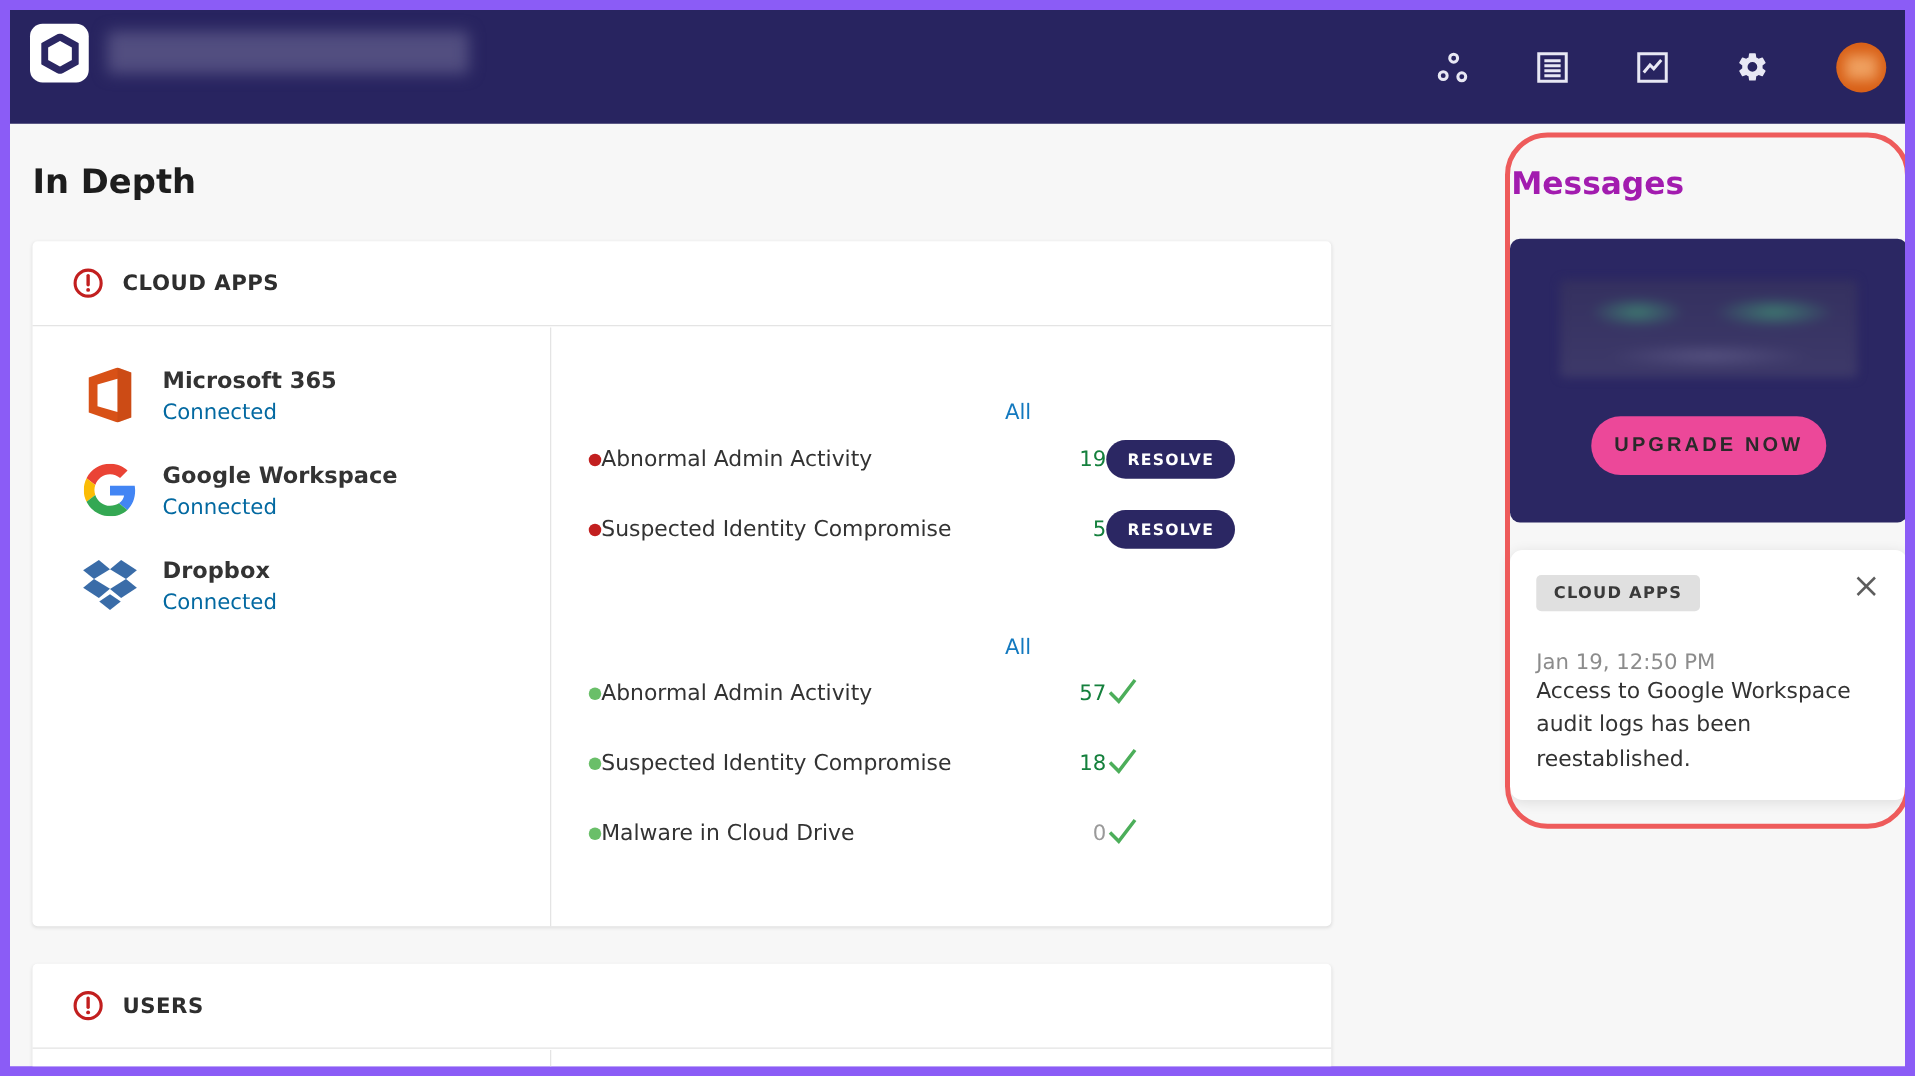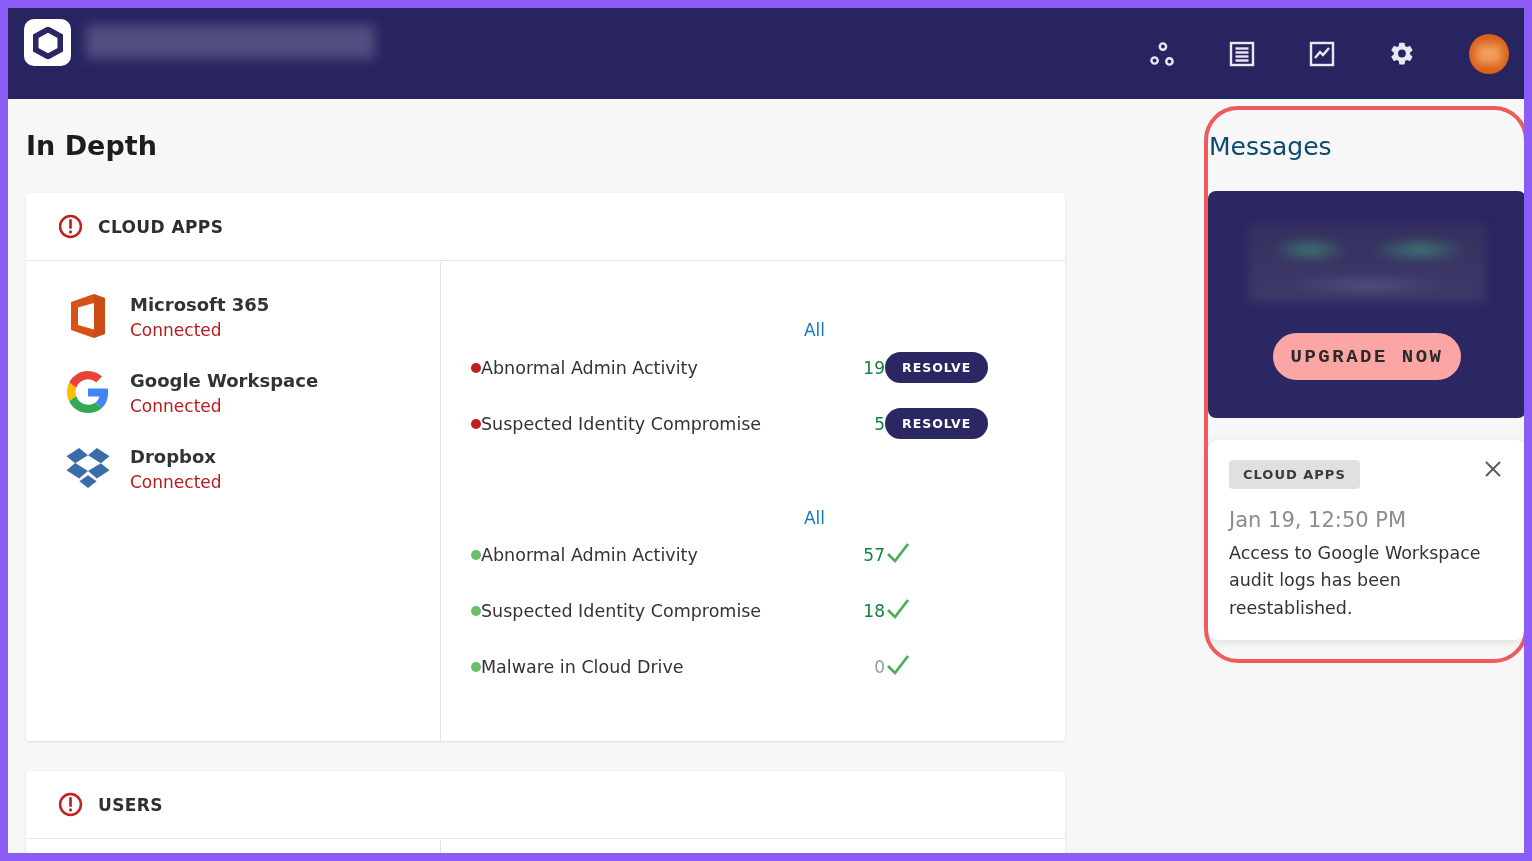--- a/index.html
+++ b/index.html
@@ -23,21 +23,21 @@
   .card{ position:absolute; background:#fff; border-radius:4px; box-shadow:0 1px 3px rgba(0,0,0,0.10); }
   .cloud-card{ left:18px; top:185px; width:1039px; height:548px; }
   .users-card{ left:18px; top:763px; width:1039px; height:170px; }
   .card-header{ height:68px; border-bottom:1px solid #e4e4e4; display:flex; align-items:center; padding-left:32px; gap:15px; }
   .card-header-label{ font-size:17px; font-weight:bold; color:#2e2e2e; letter-spacing:0.4px; }
   .card-body{ position:absolute; top:69px; left:0; right:0; bottom:0; display:flex; }
   .apps-col{ width:415px; border-right:1px solid #e4e4e4; padding:32px 0 0 40px; }
   .app-item{ display:flex; gap:20px; margin-bottom:30px; align-items:flex-start; }
   .app-icon{ width:44px; height:44px; flex:0 0 44px; display:flex; align-items:center; justify-content:center; }
   .app-name{ font-size:18px; font-weight:bold; color:#333; margin-bottom:5px; }
-  .app-status{ font-size:17px; color:#b91c1c; }
+  .app-status{ font-size:17px; color:#0369a1; }
   .issues-col{ flex:1; padding:34px 50px 0 30px; }
   .issue-header{ display:grid; grid-template-columns:1fr 60px 130px; align-items:center; height:30px; }
   .issue-header .sec-label{ font-size:18px; font-weight:bold; color:#2b2b2b; }
   .all-link{ font-size:17px; color:#1379bf; text-align:right; cursor:pointer;margin-top:24px; }
   .issue-row{ display:grid; grid-template-columns:1fr 60px 130px; align-items:center; margin-top:26px; height:30px; }
   .issue-label{ display:flex; align-items:center; font-size:17.5px; color:#333; }
   .dot{ width:10px; height:10px; border-radius:50%; flex:0 0 10px; }
   .dot-red{ background:#c21f1f; }
   .dot-green{ background:#6abf69; }
   .issue-count{ font-size:17px; color:#15803d; text-align:right; }
@@ -45,40 +45,40 @@
   .issue-action{ display:flex; justify-content:flex-start; align-items:center; }
   .resolve-btn{ background:#2b2763; color:#fff; font-size:12.5px; font-weight:bold; letter-spacing:1px;
     border:none; border-radius:16px; padding:8px 17px; cursor:pointer; font-family:inherit; }
   .check-wrap{ margin-right:30px; }
   .resolved-gap{ margin-top:46px; }
   .users-body{ position:absolute; top:69px; left:0; right:0; bottom:0; display:flex; }
   .users-left{ width:415px; border-right:1px solid #e4e4e4; }
   
   .annotation{ position:absolute; left:1196px; top:98px; width:324px; height:557px;
     border:4px solid #ee5b5b; border-radius:34px; pointer-events:none; z-index:6; }
-  .messages-title{ position:absolute; left:1201px; top:124px; font-size:25px; font-weight:normal; color:#0c4a6e; }
+  .messages-title{ position:absolute; left:1201px; top:124px; font-size:25px; font-weight:bold; color:#a21caf; }
   .upgrade-card{ position:absolute; left:1200px; top:183px; width:318px; height:227px;
     background:#2b2763; border-radius:8px; }
   .upgrade-blur{ position:absolute; left:40px; top:33px; width:238px; height:78px; border-radius:4px;
     background:
       radial-gradient(ellipse 55px 18px at 26% 33%, #3e7a70 0%, rgba(62,122,112,0) 70%),
       radial-gradient(ellipse 70px 18px at 72% 33%, #3e7a70 0%, rgba(62,122,112,0) 70%),
       radial-gradient(ellipse 110px 14px at 50% 78%, #55517f 0%, rgba(85,81,127,0) 75%),
       linear-gradient(180deg, #34305f 0%, #3d3969 100%);
     filter:blur(4px); }
   .upgrade-btn{ position:absolute; left:50%; transform:translateX(-50%); top:142px; width:188px; height:47px;
-    background:#fca5a5; border:none; border-radius:24px; font-family:Liberation Mono, monospace;
-    font-size:19px; font-weight:600; letter-spacing:2.5px; color:#2a2a2a; cursor:pointer; }
+    background:#ec4899; border:none; border-radius:24px; font-family:Liberation Sans, sans-serif;
+    font-size:16px; font-weight:600; letter-spacing:2.5px; color:#2a2a2a; cursor:pointer; }
   .message-card{ position:absolute; left:1200px; top:432px; width:318px; height:200px;
     background:#fff; border-radius:10px; box-shadow:0 2px 10px rgba(0,0,0,0.10); }
   .msg-tag{ position:absolute; left:21px; top:20px; background:#e0e0e0; border-radius:4px;
     padding:7px 14px; font-size:13px; font-weight:bold; letter-spacing:1px; color:#3a3a3a; }
   .msg-close{ position:absolute; right:22px; top:18px; width:22px; height:22px; cursor:pointer;
     display:flex; align-items:center; justify-content:center; }
-  .msg-date{ position:absolute; left:21px; top:68px; font-size:21px; color:#8c8c8c; }
+  .msg-date{ position:absolute; left:21px; top:80px; font-size:17px; color:#8c8c8c; }
   .msg-text{ position:absolute; left:21px; top:100px; width:264px; font-size:17.5px; color:#333; line-height:1.56; }
 </style>
 </head>
 <body>
 
 <div class="screen">
 
   <div class="navbar">
     <div class="logo-box">
       <svg width="30" height="32" viewBox="0 0 24 26">

